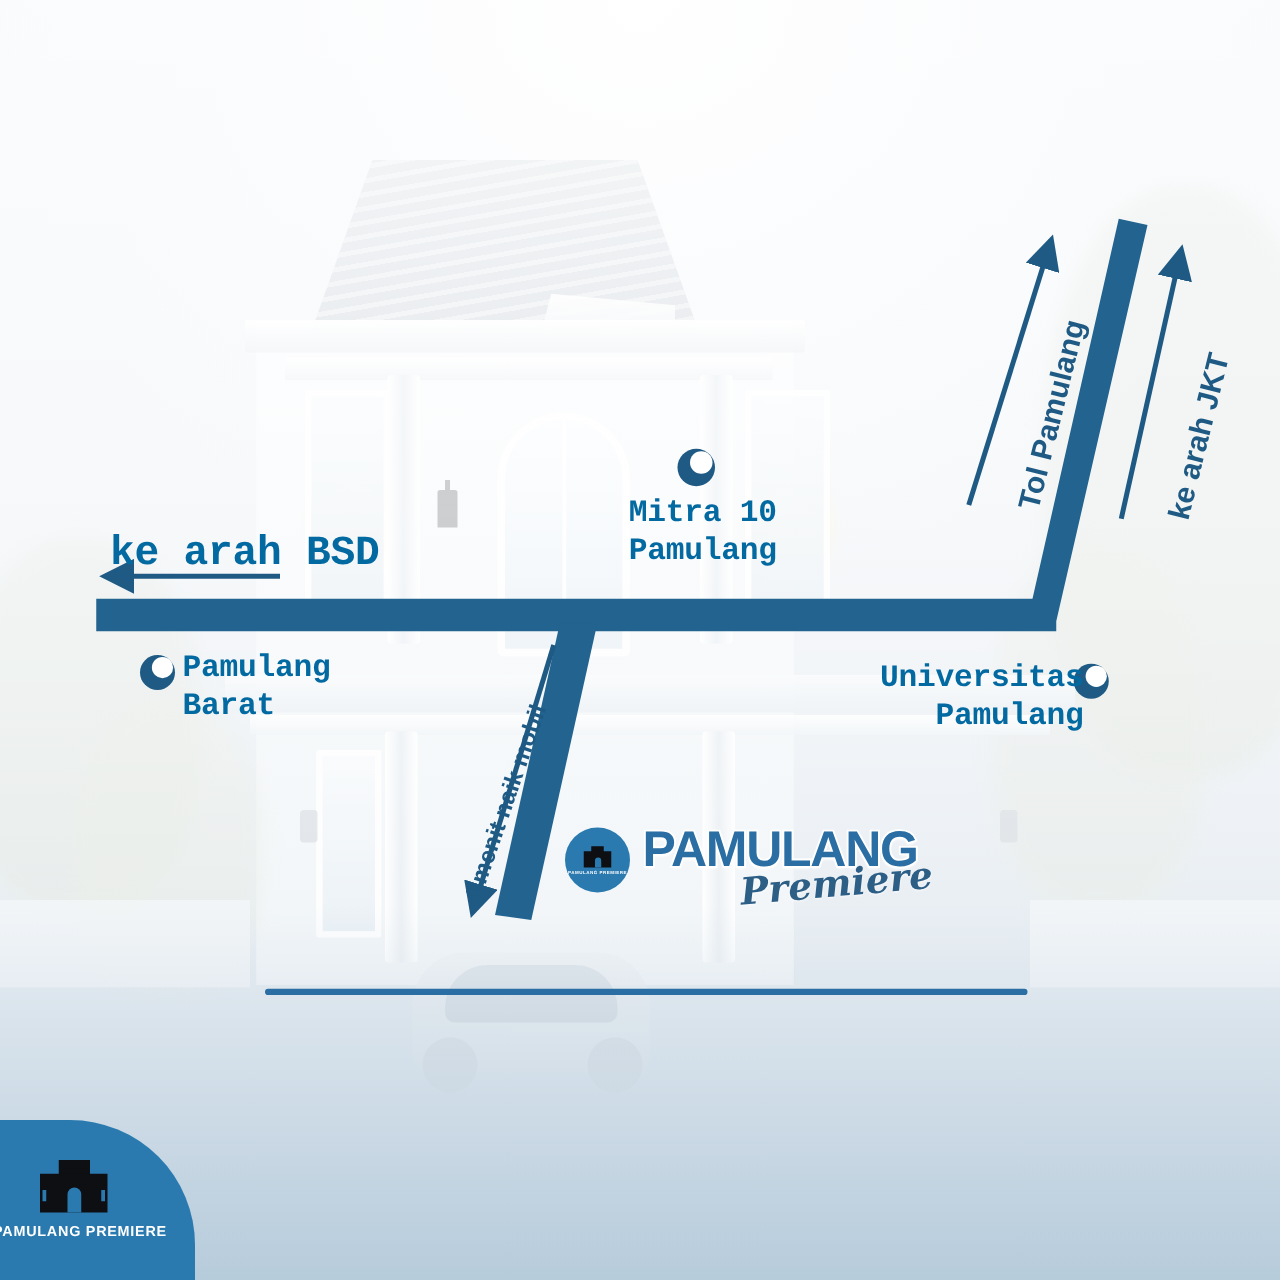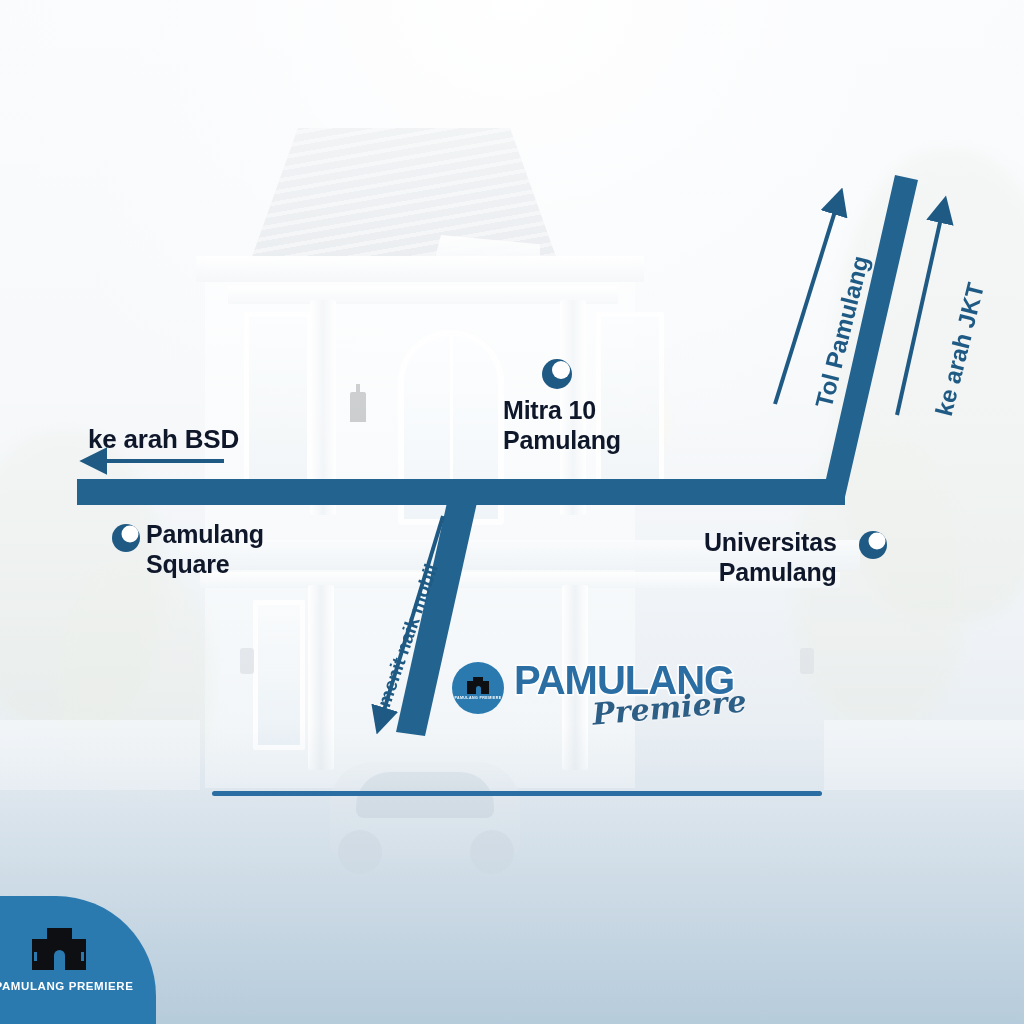--- a/index.html
+++ b/index.html
@@ -138,28 +138,29 @@
     position:absolute; inset:0;
     background:linear-gradient(180deg, rgba(255,255,255,.62) 0%, rgba(255,255,255,.55) 40%, rgba(255,255,255,.30) 68%, rgba(255,255,255,.10) 100%);
   }
 
   
   #overlay{ position:absolute; inset:0; }
   svg.map{ position:absolute; inset:0; width:1024px; height:1024px; }
 
   .lbl{
     position:absolute;
-    color:#0f172a;
+    color:#0369a1;
     font-weight:700;
     line-height:1.18;
     letter-spacing:-.2px;
     white-space:nowrap;
-  }
-
-  #lbl-bsd{ left:88px; top:424px; font-size:26px; }
+    font-family:Liberation Mono, monospace;
+  }
+
+  #lbl-bsd{ left:88px; top:424px; font-size:33px; }
   #lbl-mitra{ left:503px; top:396px; font-size:25px; text-align:left; }
   #lbl-pamsq{ left:146px; top:520px; font-size:25px; }
   #lbl-unpam{ left:704px; top:528px; font-size:25px; text-align:right; }
 
   .rot{ position:absolute; transform-origin:0 0; color:#1f5a84; font-weight:700; white-space:nowrap; }
   #lbl-tol{ left:810px; top:404px; font-size:24px; transform:rotate(-76deg); }
   #lbl-jkt{ left:930px; top:412px; font-size:24px; transform:rotate(-76deg); }
   #lbl-menit{ left:368px; top:718px; font-size:19px; transform:rotate(-71deg); }
 
   
@@ -312,21 +313,21 @@
 
   <div class="lbl" id="lbl-bsd">ke arah BSD</div>
 
   <div class="lbl" id="lbl-mitra">
     <span>Mitra 10</span><br>
     <span>Pamulang</span>
   </div>
 
   <div class="lbl" id="lbl-pamsq">
     <span>Pamulang</span><br>
-    <span>Square</span>
+    <span>Barat</span>
   </div>
 
   <div class="lbl" id="lbl-unpam">
     <span>Universitas</span><br>
     <span>Pamulang</span>
   </div>
 
   <div class="rot" id="lbl-tol">Tol Pamulang</div>
   <div class="rot" id="lbl-jkt">ke arah JKT</div>
   <div class="rot" id="lbl-menit">4 menit naik mobil</div>

